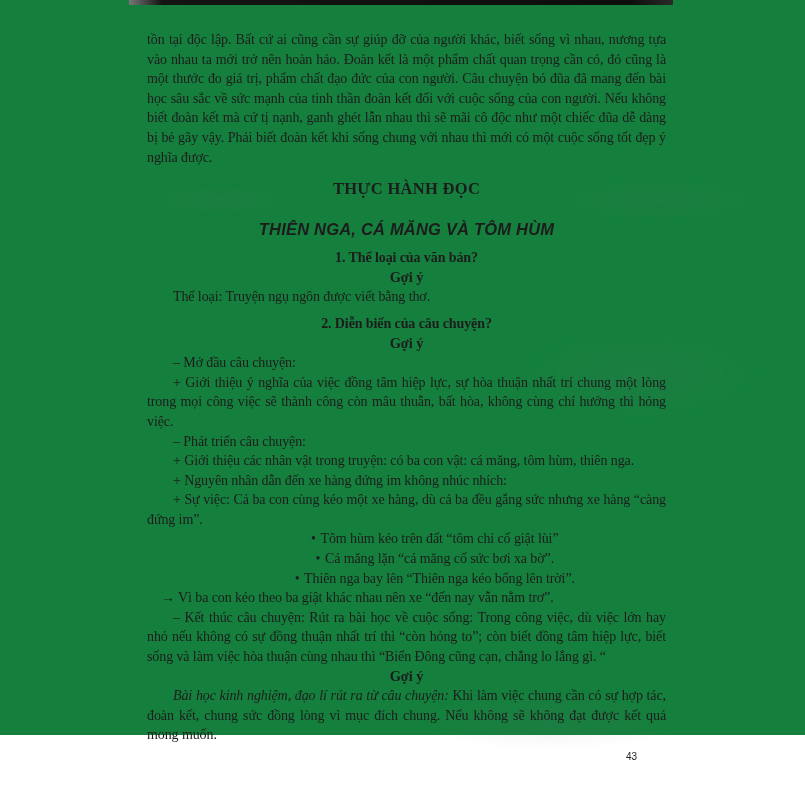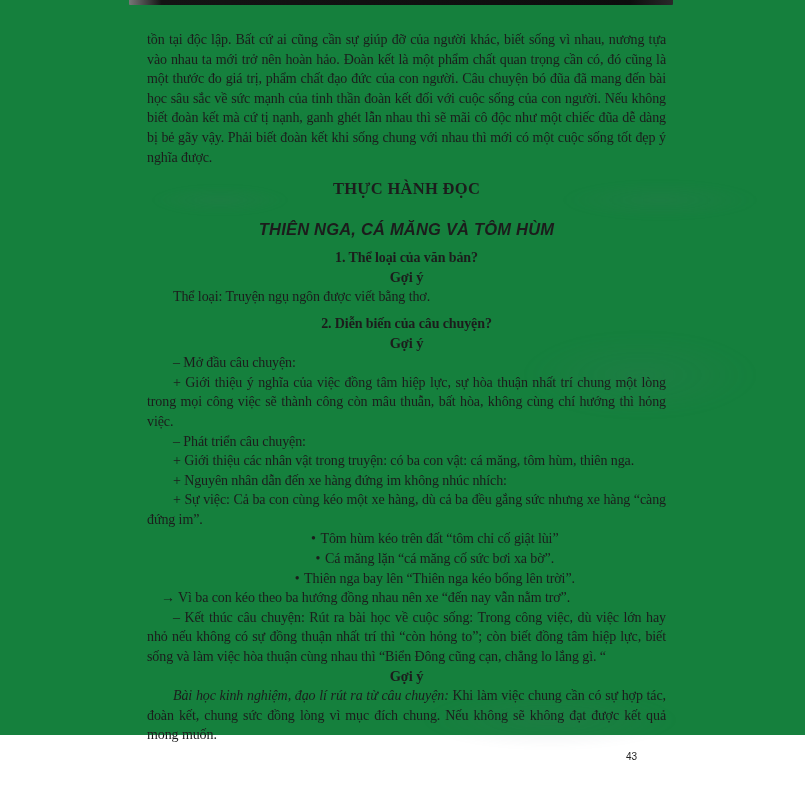--- a/index.html
+++ b/index.html
@@ -137,21 +137,21 @@
     <p class="para indent">+ Giới thiệu ý nghĩa của việc đồng tâm hiệp lực, sự hòa thuận nhất trí chung một lòng trong mọi công việc sẽ thành công còn mâu thuẫn, bất hòa, không cùng chí hướng thì hỏng việc.</p>
     <p class="para indent">– Phát triển câu chuyện:</p>
     <p class="para indent">+ Giới thiệu các nhân vật trong truyện: có ba con vật: cá măng, tôm hùm, thiên nga.</p>
     <p class="para indent">+ Nguyên nhân dẫn đến xe hàng đứng im không nhúc nhích:</p>
     <p class="para indent">+ Sự việc: Cả ba con cùng kéo một xe hàng, dù cả ba đều gắng sức nhưng xe hàng “càng đứng im”.</p>
 
     <p class="para bullet-row"><span class="marker">•</span><span>Tôm hùm kéo trên đất “tôm chỉ cố giật lùi”</span></p>
     <p class="para bullet-row"><span class="marker">•</span><span>Cá măng lặn “cá măng cố sức bơi xa bờ”.</span></p>
     <p class="para bullet-row"><span class="marker">•</span><span>Thiên nga bay lên “Thiên nga kéo bổng lên trời”.</span></p>
 
-    <p class="para arrow-line">→ Vì ba con kéo theo ba hướng đồng nhau nên xe “đến nay vẫn nằm trơ”.</p>
+    <p class="para arrow-line">→ Vì ba con kéo theo ba giật khác nhau nên xe “đến nay vẫn nằm trơ”.</p>
     <p class="para indent">– Kết thúc câu chuyện: Rút ra bài học về cuộc sống: Trong công việc, dù việc lớn hay nhỏ nếu không có sự đồng thuận nhất trí thì “còn hỏng to”; còn biết đồng tâm hiệp lực, biết sống và làm việc hòa thuận cùng nhau thì “Biển Đông cũng cạn, chẳng lo lắng gì. “</p>
 
     <p class="hint">Gợi ý</p>
     <p class="para indent"><span class="lead-italic">Bài học kinh nghiệm, đạo lí rút ra từ câu chuyện:</span><span> Khi làm việc chung cần có sự hợp tác, đoàn kết, chung sức đồng lòng vì mục đích chung. Nếu không sẽ không đạt được kết quả mong muốn.</span></p>
 
   </div>
 
   <div class="page-number">43</div>
 </div>
 

